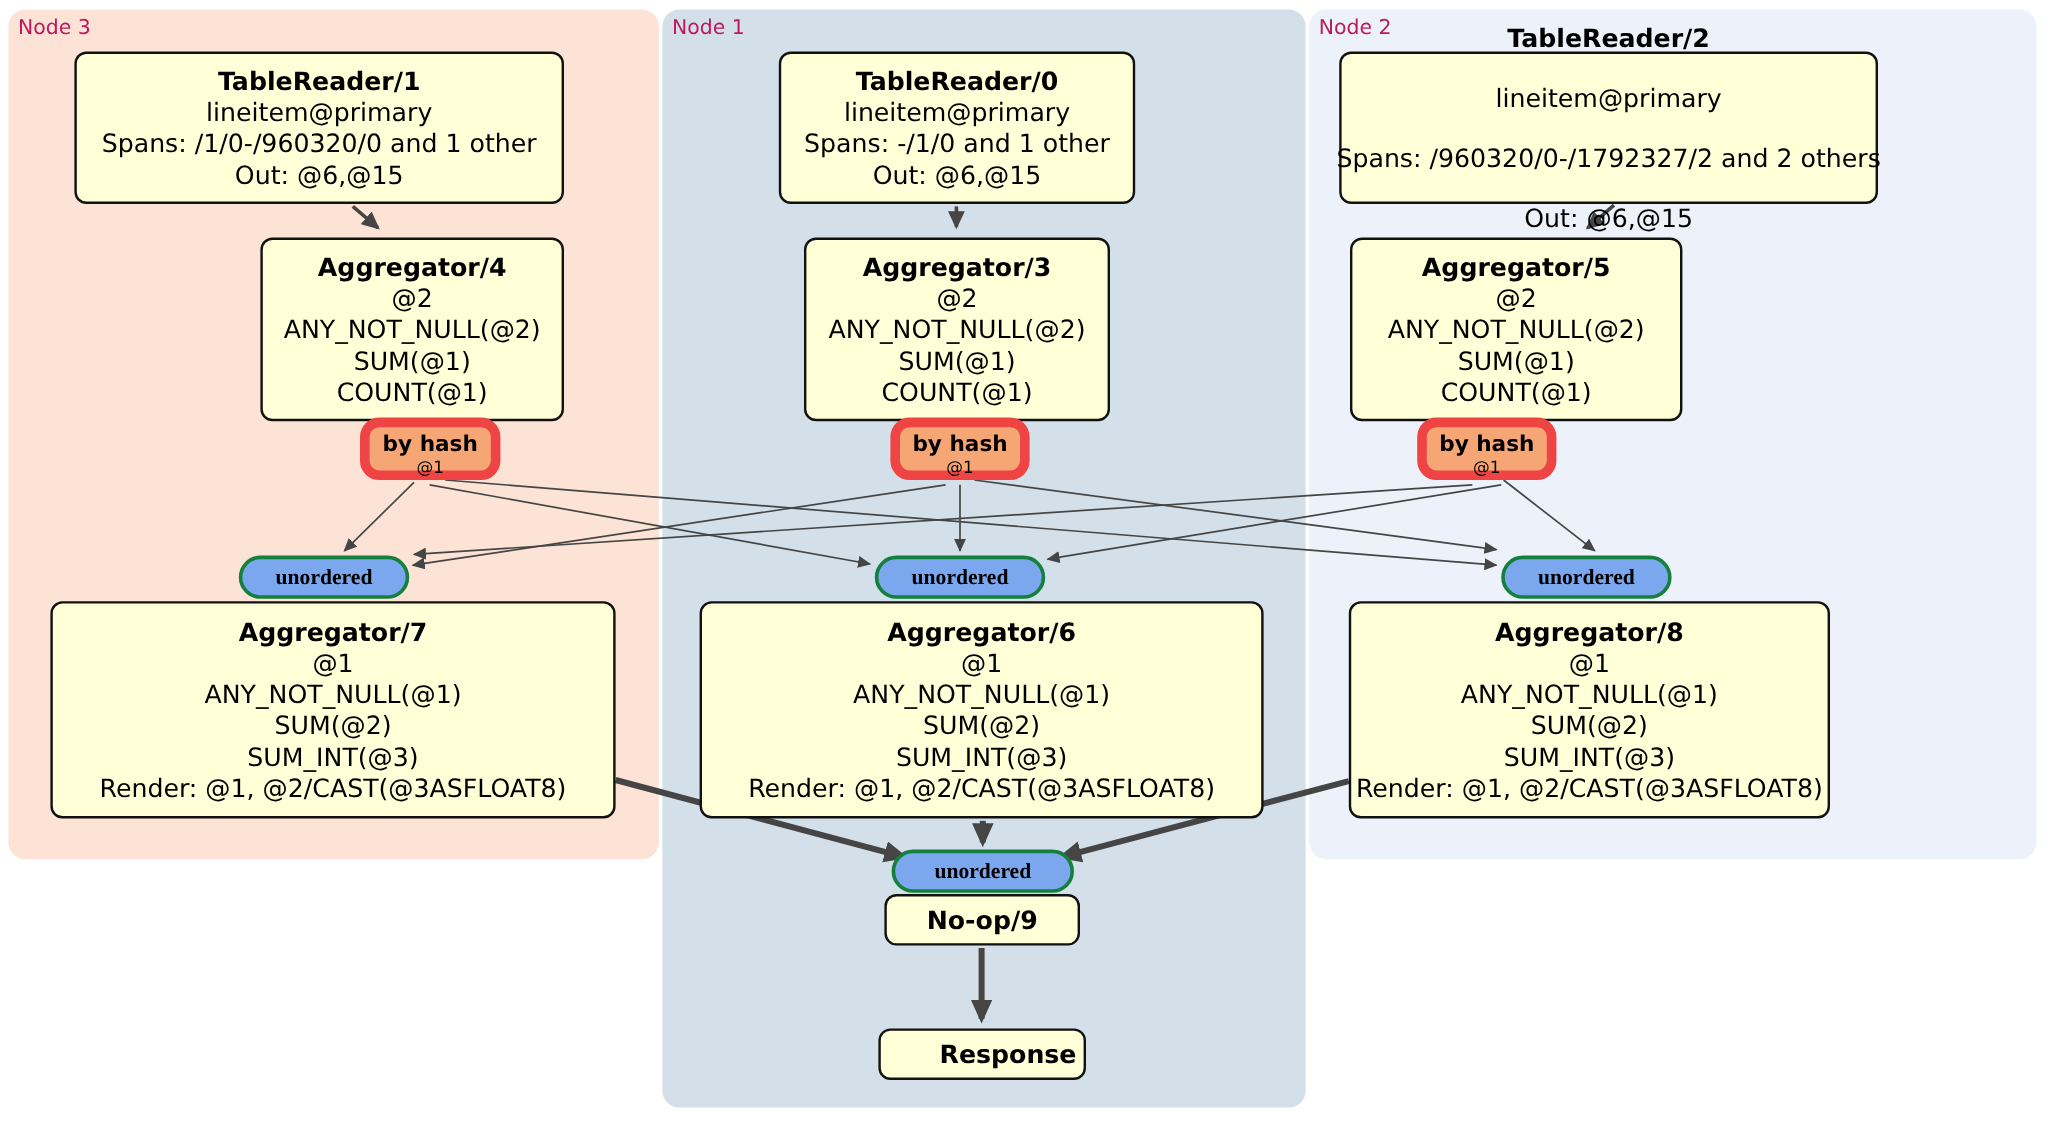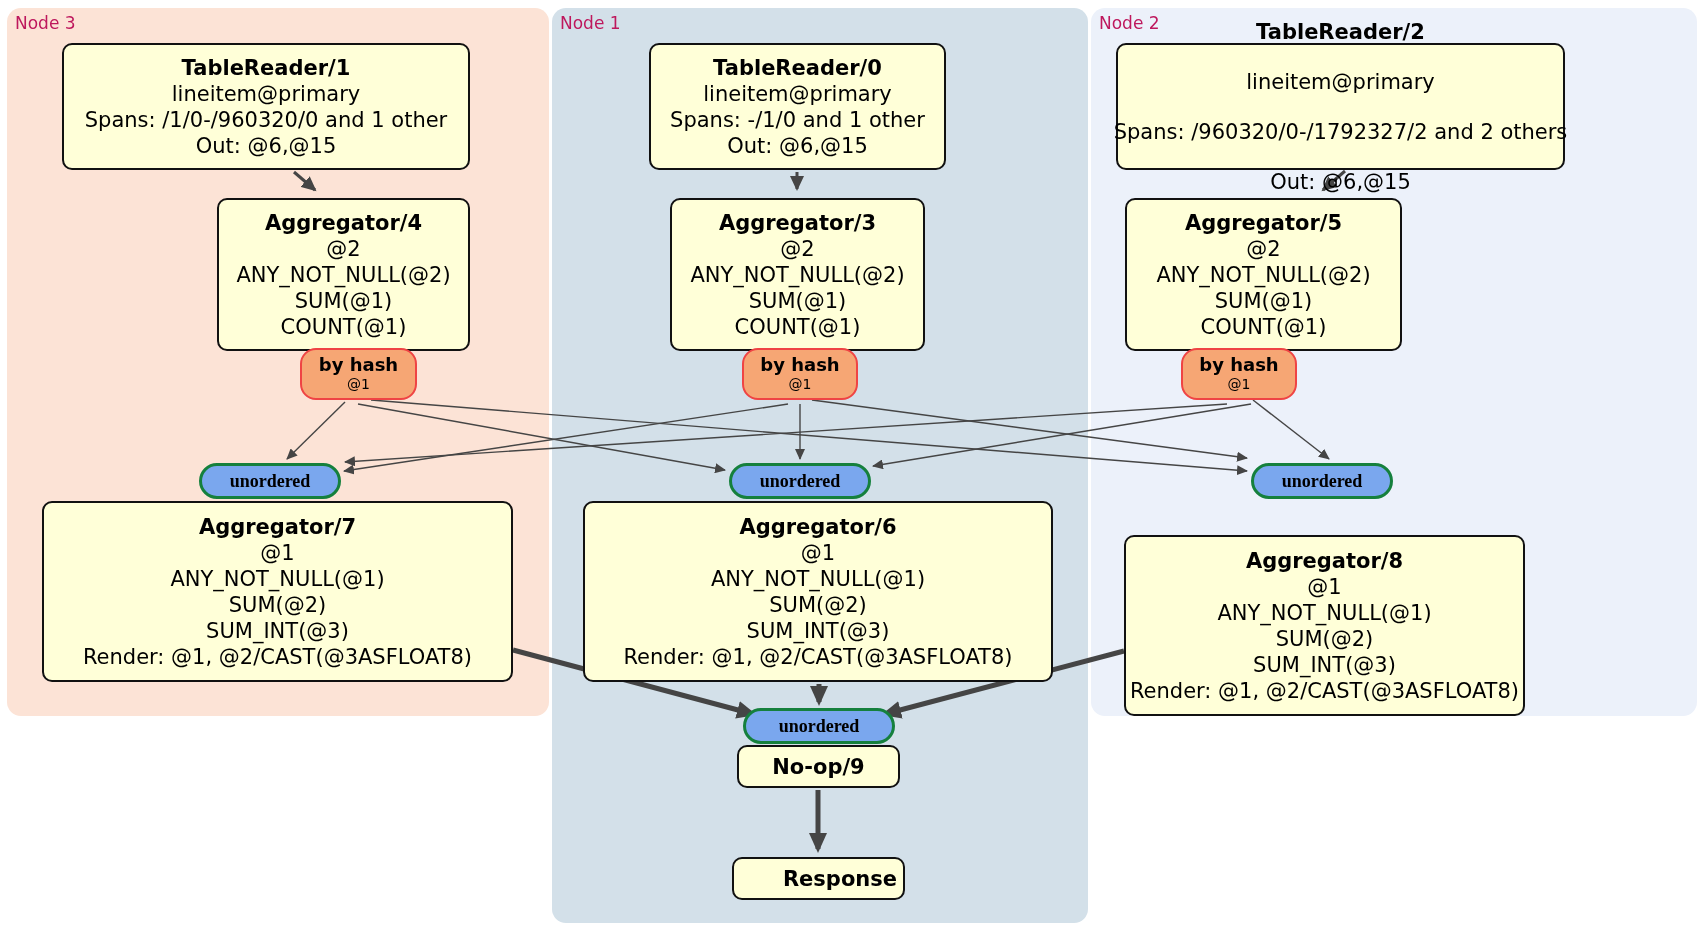--- a/index.html
+++ b/index.html
@@ -6,21 +6,21 @@
   body{width:1708px;height:940px;position:relative;overflow:hidden;
        font-family:"DejaVu Sans","Liberation Sans",sans-serif;color:#000;}
   .region{position:absolute;border-radius:14px;z-index:0;}
   .region-label{position:absolute;left:8px;top:5px;font-size:17px;color:#be185d;white-space:nowrap;}
   svg.edges{position:absolute;left:0;top:0;z-index:1;}
   .box{position:absolute;background:#ffffd8;border:2px solid #111;border-radius:10px;
        box-sizing:border-box;z-index:2;display:flex;flex-direction:column;
        justify-content:center;align-items:center;text-align:center;}
   .box .title{font-weight:bold;font-size:21px;line-height:26px;white-space:nowrap;}
   .box .line{font-size:21px;line-height:26px;white-space:nowrap;}
-  .router{position:absolute;background:#f6a674;border:2px solid #ef4444;border-radius:16px;
+  .router{position:absolute;background:#f6a674;border:8px solid #ef4444;border-radius:16px;
           box-sizing:border-box;z-index:3;text-align:center;}
   .router .rt{font-weight:bold;font-size:18px;line-height:23px;margin-top:3px;white-space:nowrap;}
   .router .rsub{font-size:14px;line-height:17px;white-space:nowrap;}
   .pill{position:absolute;background:#7aa7ee;border:3px solid #15803d;border-radius:19px;
         box-sizing:border-box;z-index:3;text-align:center;font-weight:bold;
         font-size:18px;line-height:31px;white-space:nowrap;font-family:Liberation Serif, serif;}
 </style>
 </head>
 <body>
 
@@ -129,21 +129,21 @@
 
 <div class="box" style="left:583px;top:501px;width:470px;height:181px;">
   <div class="title">Aggregator/6</div>
   <div class="line">@1</div>
   <div class="line">ANY_NOT_NULL(@1)</div>
   <div class="line">SUM(@2)</div>
   <div class="line">SUM_INT(@3)</div>
   <div class="line">Render: @1, @2/CAST(@3ASFLOAT8)</div>
 </div>
 
-<div class="box" style="left:1124px;top:501px;width:401px;height:181px;margin-top:34px;">
+<div class="box" style="left:1124px;top:501px;width:401px;height:181px;">
   <div class="title">Aggregator/8</div>
   <div class="line">@1</div>
   <div class="line">ANY_NOT_NULL(@1)</div>
   <div class="line">SUM(@2)</div>
   <div class="line">SUM_INT(@3)</div>
   <div class="line">Render: @1, @2/CAST(@3ASFLOAT8)</div>
 </div>
 
 <div class="router" style="left:300px;top:348px;width:117px;height:52px;">
   <div class="rt">by hash</div>

